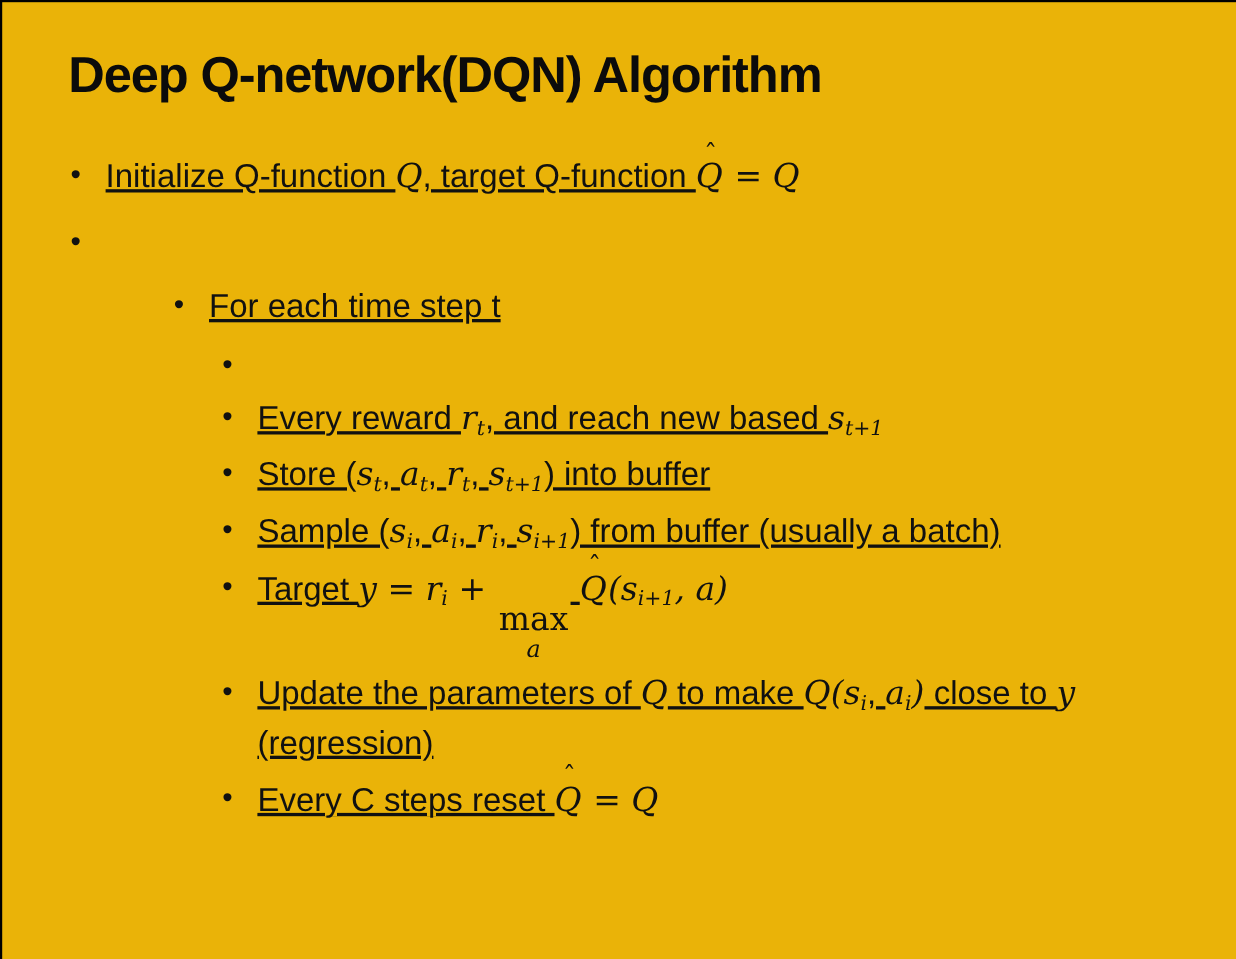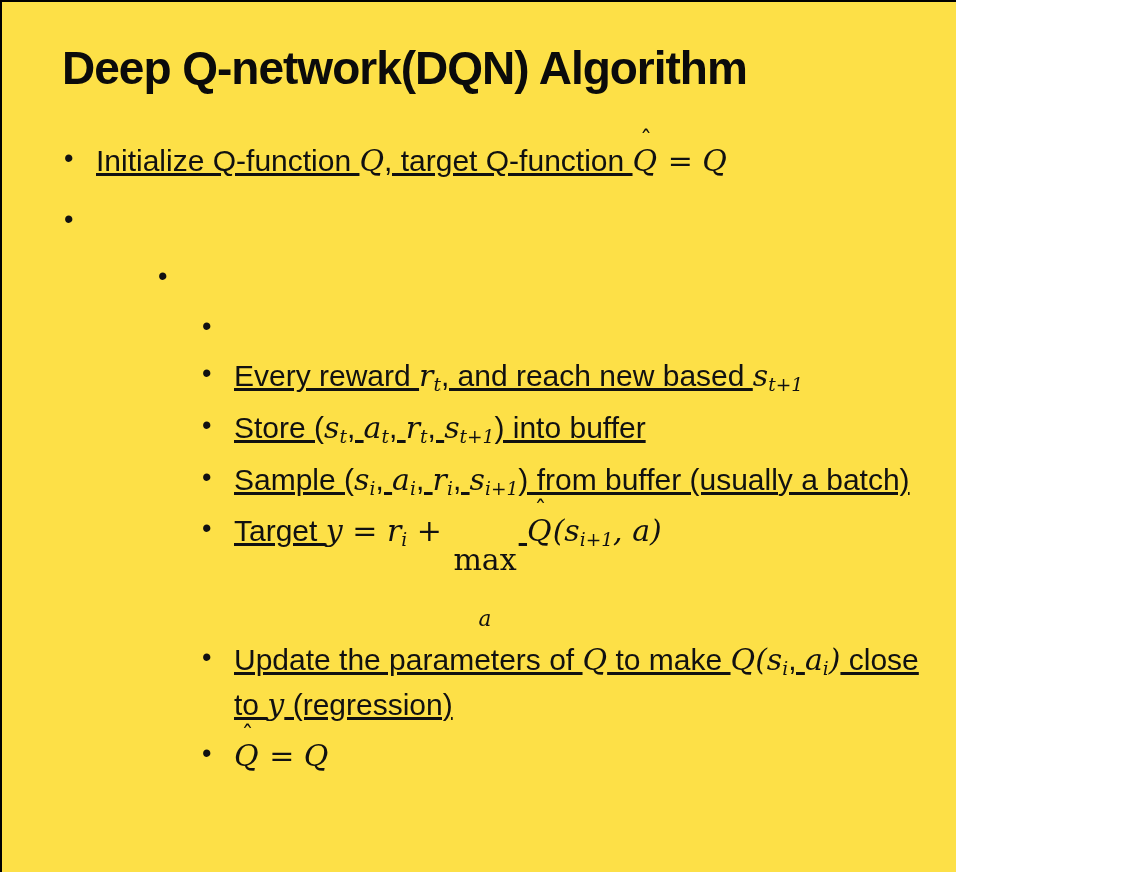--- a/index.html
+++ b/index.html
@@ -2,24 +2,24 @@
 <html><head>
 <meta charset="utf-8">
 <style>
   html, body {
     margin: 0;
     padding: 0;
     background: #ffffff;
   }
   .frame {
     position: relative;
-    width: 956px;
+    width: 1124px;
     height: 872px;
     box-sizing: border-box;
-    background: #fde047;
+    background: #eab308;
     border-top: 2px solid #000000;
     border-left: 2px solid #000000;
     overflow: hidden;
     font-family: "Liberation Sans", sans-serif;
     color: #111111;
   }
   .slide-title {
     margin: 40px 40px 0 60px;
     font-size: 46px;
     font-weight: 700;
@@ -81,21 +81,20 @@
     line-height: 1;
   }
   .maxop {
     display: inline-flex;
     flex-direction: column;
     align-items: center;
     vertical-align: -0.95em;
     line-height: 1.05;
     font-family: "DejaVu Serif", serif;
     margin: 0 2px;
-    gap: 33px;
   }
   .maxop .maxword { font-style: normal; }
   .maxop .underarg {
     font-style: italic;
     font-size: 0.72em;
   }
 </style>
 </head>
 <body>
 
@@ -105,20 +104,21 @@
   <div class="bullets">
       <div class="bullet level-1">
         <span class="dot">•</span>
         <div class="btext"><span class="plain">Initialize Q-function </span><span class="math">Q</span><span class="plain">, target Q-function </span><span class="mhat"><span class="hatmark">ˆ</span><span class="base">Q</span></span><span class="math"> = Q</span></div>
       </div>
       <div class="bullet level-1">
         <span class="dot">•</span>
       </div>
       <div class="bullet level-2">
         <span class="dot">•</span>
+        <div class="btext"><span class="plain">For each time step t</span></div>
       </div>
       <div class="bullet level-3">
         <span class="dot">•</span>
       </div>
       <div class="bullet level-3">
         <span class="dot">•</span>
         <div class="btext"><span class="plain">Every reward </span><span class="msub"><span class="base">r</span><span class="sub">t</span></span><span class="plain">, and reach new based </span><span class="msub"><span class="base">s</span><span class="sub">t+1</span></span></div>
       </div>
       <div class="bullet level-3">
         <span class="dot">•</span>
@@ -134,16 +134,16 @@
             <span class="maxword">max</span>
             <span class="underarg">a</span>
           </span><span class="plain"> </span><span class="mhat"><span class="hatmark">ˆ</span><span class="base">Q</span></span><span class="math">(</span><span class="msub"><span class="base">s</span><span class="sub">i+1</span></span><span class="math">, a)</span></div>
       </div>
       <div class="bullet level-3">
         <span class="dot">•</span>
         <div class="btext"><span class="plain">Update the parameters of </span><span class="math">Q</span><span class="plain"> to make </span><span class="math">Q(</span><span class="msub"><span class="base">s</span><span class="sub">i</span></span><span class="plain">, </span><span class="msub"><span class="base">a</span><span class="sub">i</span></span><span class="math">)</span><span class="plain"> close to </span><span class="math">y</span><span class="plain"> (regression)</span></div>
       </div>
       <div class="bullet level-3">
         <span class="dot">•</span>
-        <div class="btext"><span class="mhat"><span class="hatmark">ˆ</span><span class="base">Q</span></span><span class="math"> = Q</span></div>
+        <div class="btext"><span class="plain">Every C steps reset </span><span class="mhat"><span class="hatmark">ˆ</span><span class="base">Q</span></span><span class="math"> = Q</span></div>
       </div>
     </div>
 </div>
 
 </body></html>

